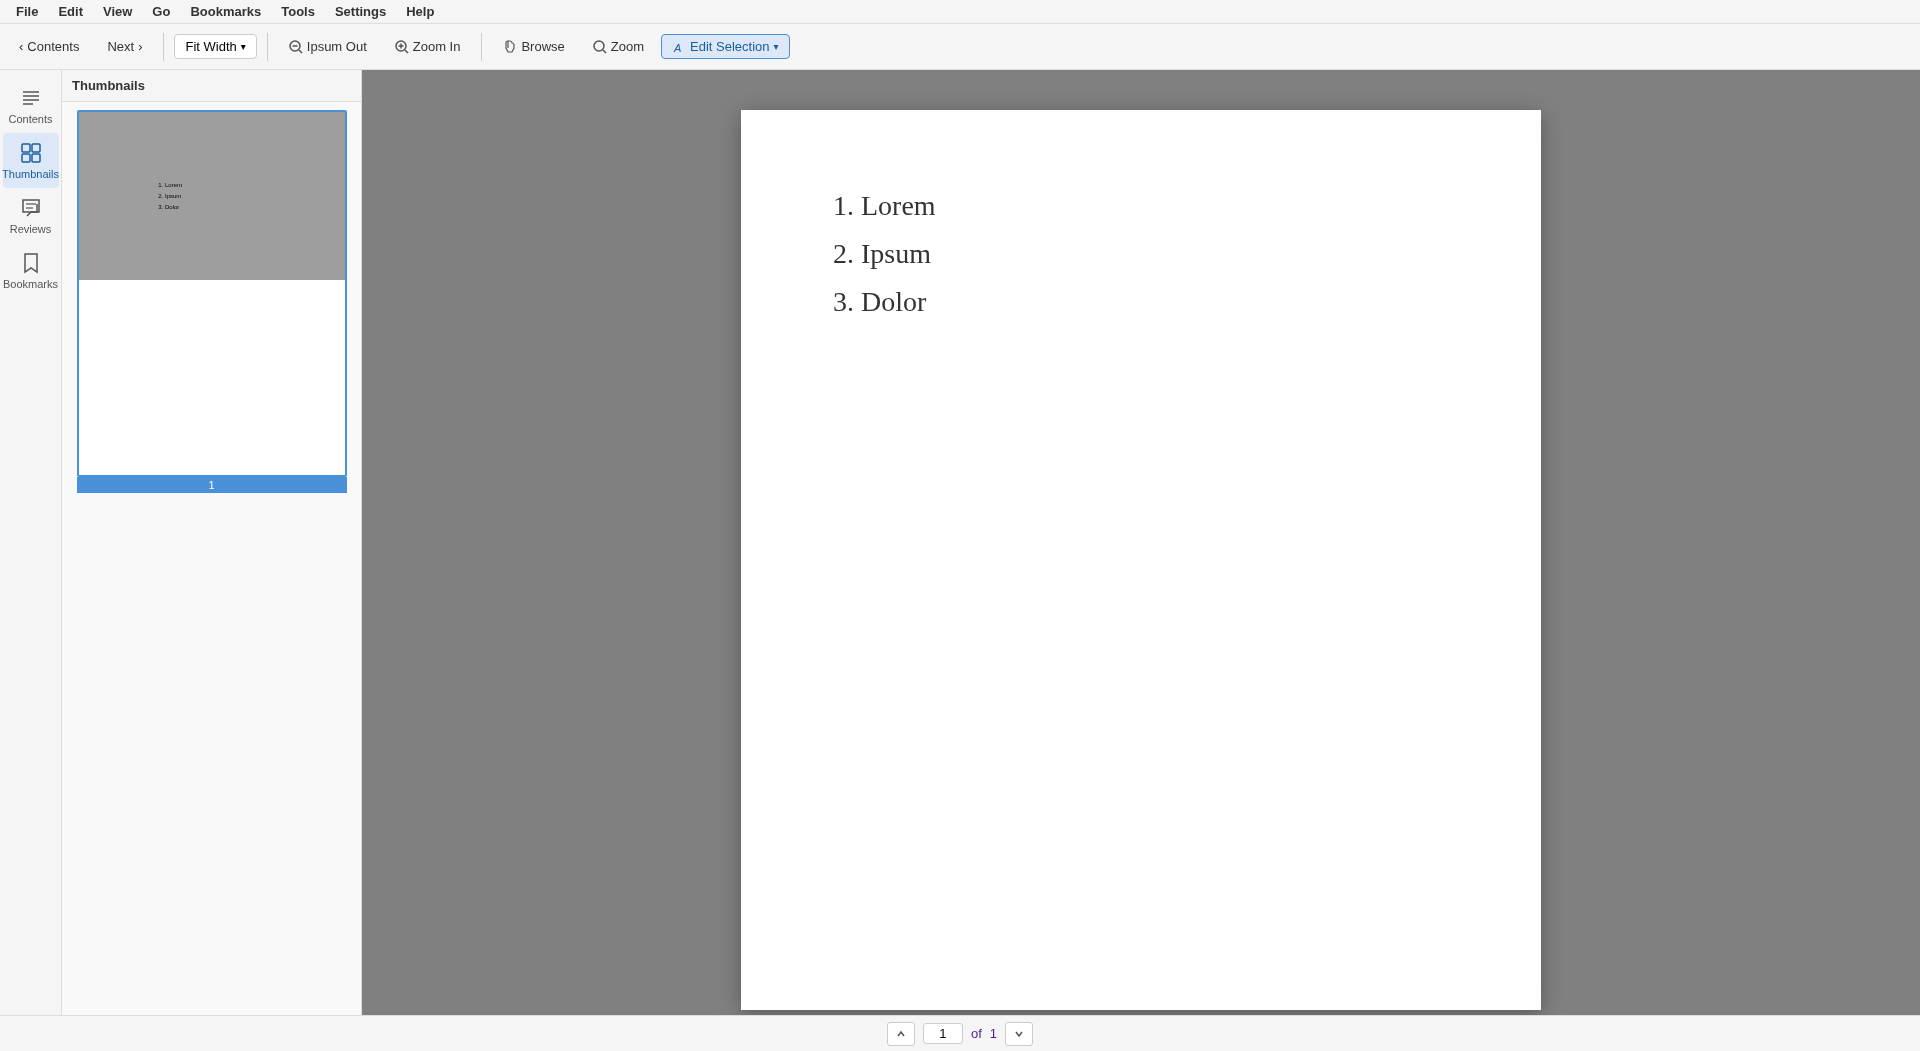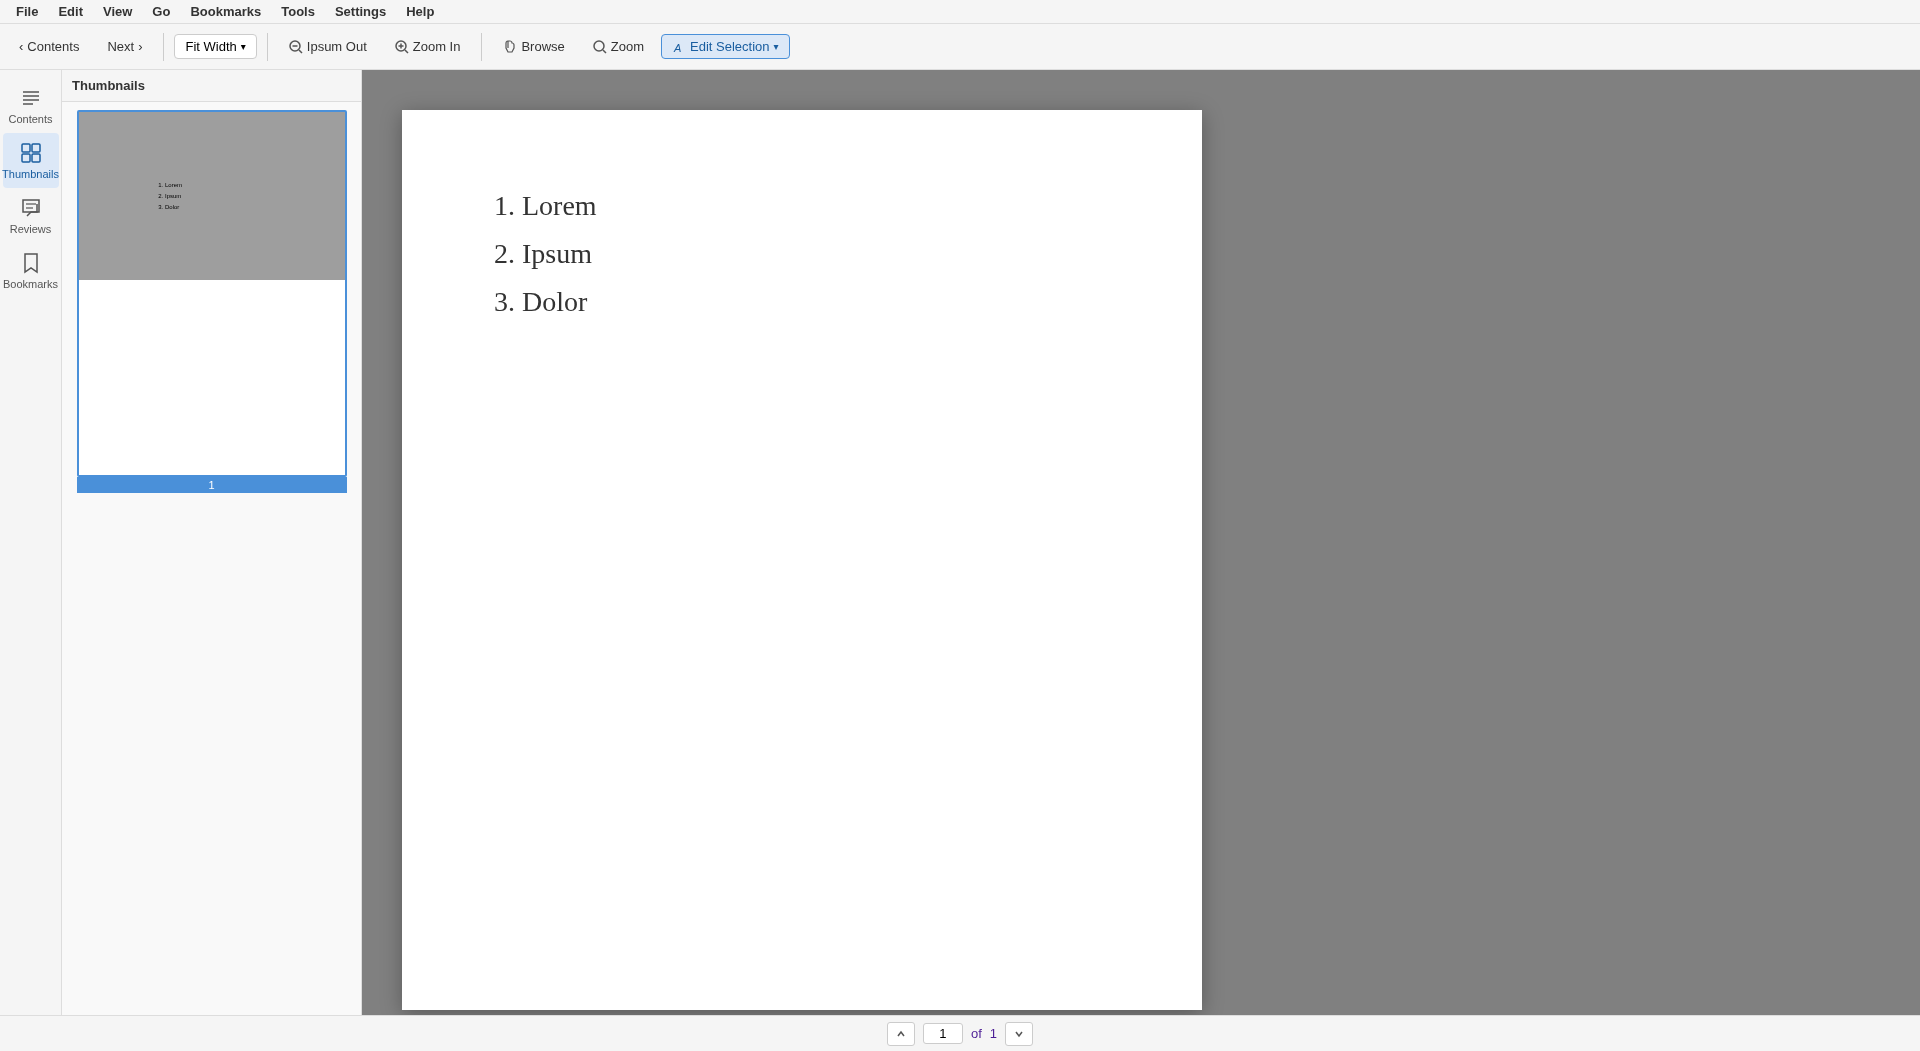--- a/index.html
+++ b/index.html
@@ -36,21 +36,21 @@
 
     .thumbnails-content { flex: 1; overflow-y: auto; padding: 8px; }
     .thumbnail-wrapper { display: flex; flex-direction: column; align-items: center; margin-bottom: 8px; }
     .thumbnail-item { border: 2px solid #4a90d9; border-radius: 2px; background: #fff; width: 270px; overflow: hidden; cursor: pointer; }
     .thumbnail-gray { background: #9e9e9e; height: 168px; width: 100%; position: relative; }
     .thumbnail-text { position: absolute; top: 50%; left: 30%; transform: translateY(-50%); font-size: 6px; color: #000; line-height: 1.8; }
     .thumbnail-white { background: #fff; height: 195px; width: 100%; }
     .thumbnail-label { background: #4a90d9; color: #fff; text-align: center; font-size: 11px; padding: 2px 0; width: 270px; }
 
     
-    .pdf-area { flex: 1; background: #808080; overflow: auto; display: flex; padding: 40px; }
+    .pdf-area { flex: 1; background: #808080; overflow: auto; display: flex; justify-content: center; padding: 40px; }
     .pdf-page { background: #fff; width: 800px; min-height: 900px; box-shadow: 0 4px 20px rgba(0,0,0,0.3); padding: 80px 80px; }
     .pdf-list { list-style: decimal; padding-left: 40px; }
     .pdf-list li { font-size: 28px; margin-bottom: 16px; font-family: 'Times New Roman', serif; }
 
     
     .bottom-bar { display: flex; align-items: center; justify-content: center; background: #f5f5f5; border-top: 1px solid #ddd; height: 36px; gap: 8px; }
     .page-nav-btn { padding: 4px 8px; border: 1px solid #ccc; border-radius: 3px; background: #fff; cursor: pointer; font-size: 12px; display: flex; align-items: center; justify-content: center; width: 28px; height: 24px; }
     .page-input { width: 40px; text-align: center; border: 1px solid #ccc; border-radius: 3px; padding: 2px 4px; font-size: 13px; }
     .page-of { font-size: 13px; color: #4c1d95; }
 

